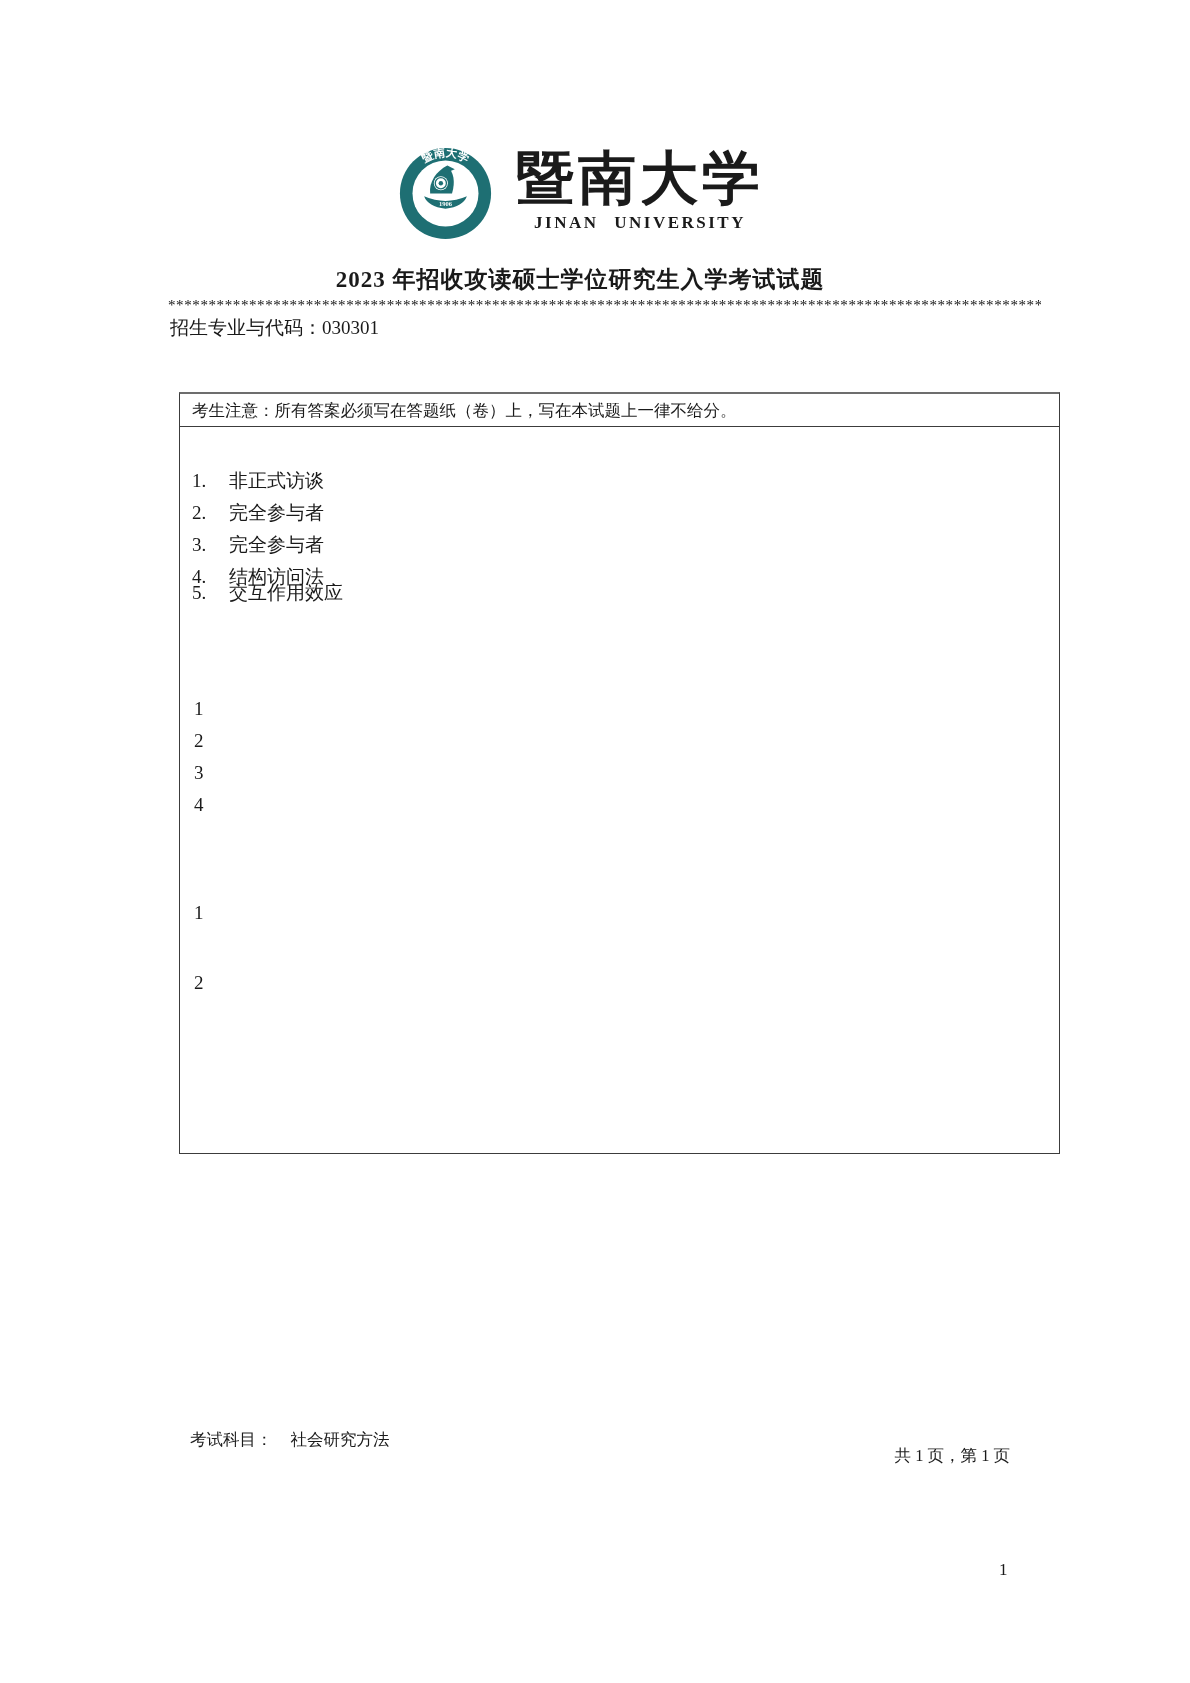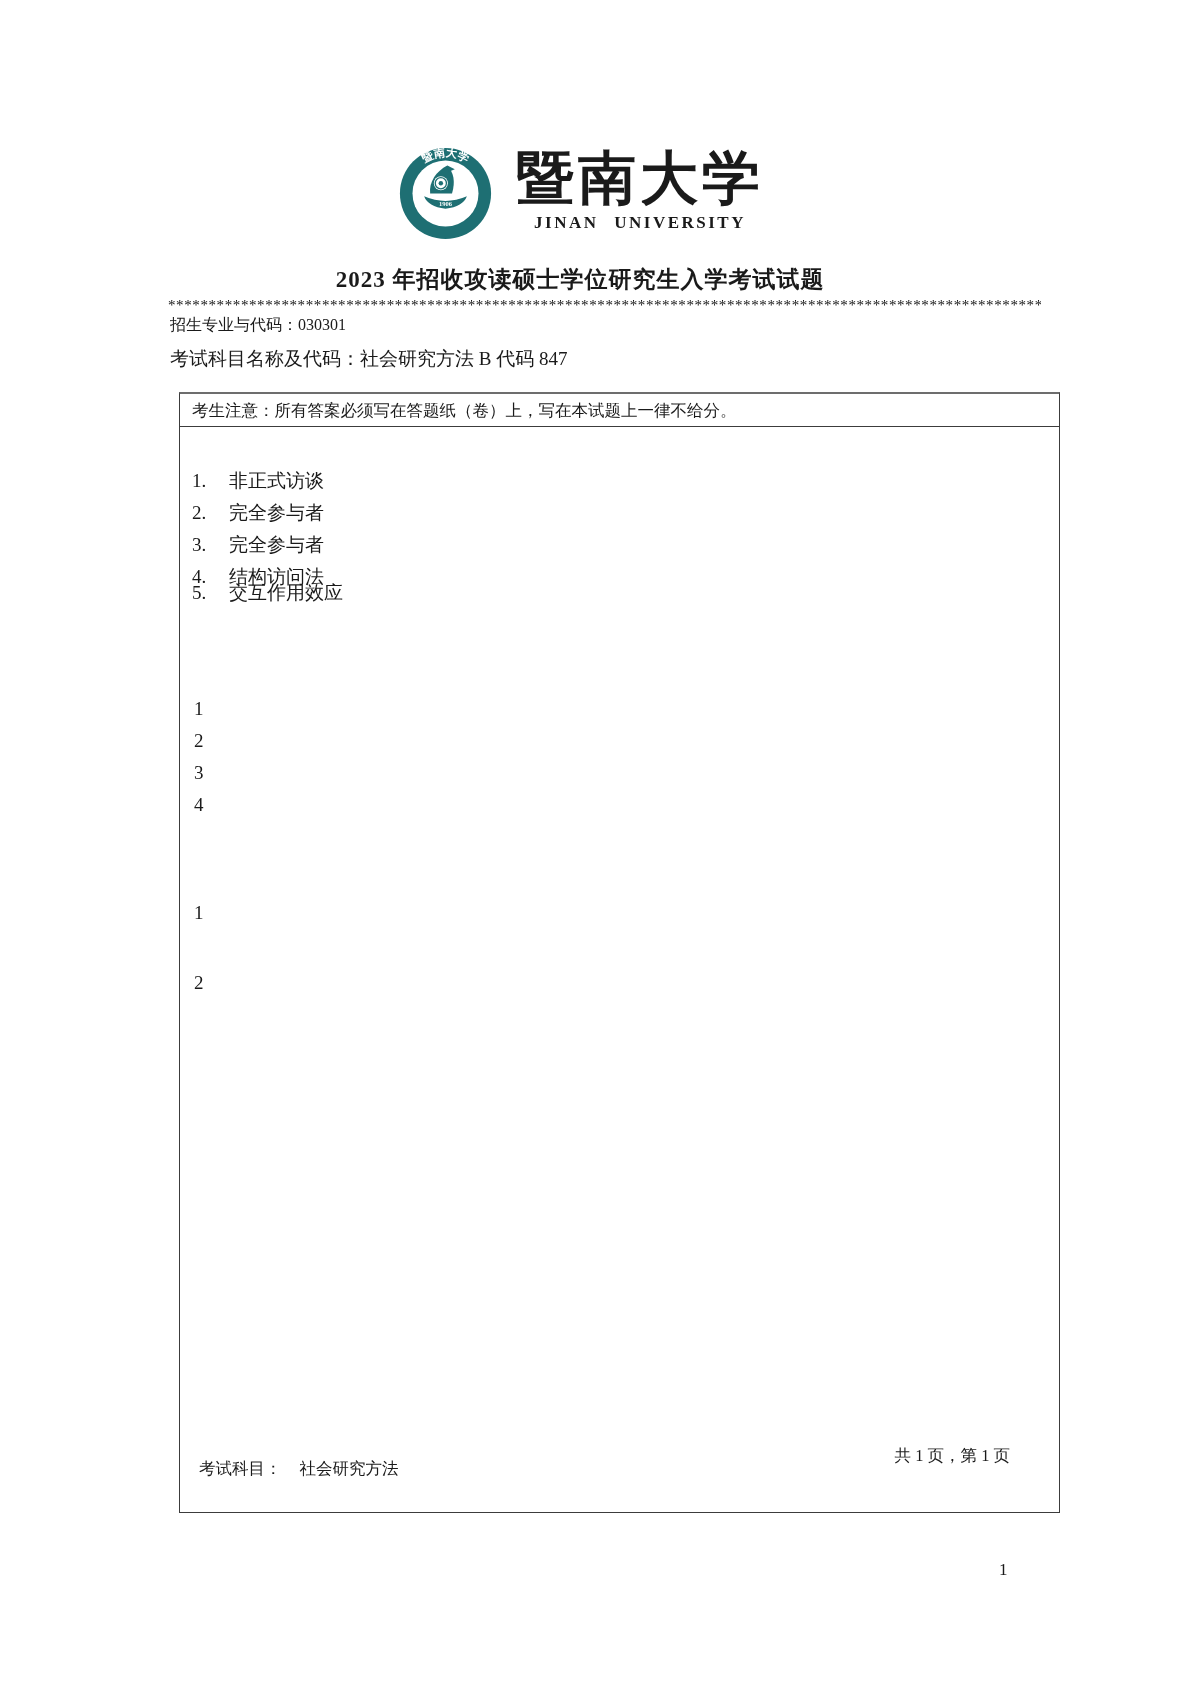--- a/index.html
+++ b/index.html
@@ -62,29 +62,29 @@
     top: 297px;
     left: 168px;
     width: 873px;
     height: 20px;
     overflow: hidden;
     font-size: 15px;
     letter-spacing: 0.6px;
     white-space: nowrap;
     color: #111;
   }
-  .info-line-1 { position: absolute; top: 315px; left: 170px; font-size: 16px; }
+  .info-line-1 { position: absolute; top: 315px; left: 170px; font-size: 19px; }
   .info-line-2 { position: absolute; top: 346px; left: 170px; font-size: 19px; }
   
   .exam-box {
     position: absolute;
     top: 392px;
     left: 179px;
     width: 881px;
-    height: 1121px;
+    height: 762px;
     border: 1.5px solid #3c3c3c;
     border-top: 2px solid #6d6d6d;
     box-sizing: border-box;
     background: #fff;
   }
   .notice-row {
     height: 33px;
     border-bottom: 1.4px solid #3c3c3c;
     box-sizing: border-box;
     padding: 6px 0 0 12px;
@@ -127,21 +127,21 @@
   .sn-5 { top: 545px; }
   
   .exam-footer {
     position: absolute;
     top: 1429px;
     left: 179px;
     width: 881px;
     font-size: 16.5px;
     white-space: nowrap;
   }
-  .footer-left { position: absolute; left: 20px; top: 0; margin-top: 29px; }
+  .footer-left { position: absolute; left: 11px; top: 0; }
   .footer-left .fl-value { margin-left: 18px; }
   .footer-right { position: absolute; right: 50px; top: 16px; }
   .page-number {
     position: absolute;
     top: 1560px;
     left: 999px;
     font-size: 17px;
   }
 </style>
 </head>
@@ -177,21 +177,20 @@
       <div class="brand-cn">暨南大学</div>
       <div class="brand-en">JINAN  UNIVERSITY</div>
     </div>
   </div>
 
   <div class="exam-title">2023 年招收攻读硕士学位研究生入学考试试题</div>
 
   <div class="star-divider">******************************************************************************************************************************************************</div>
 
   <div class="info-line-1">招生专业与代码：030301</div>
-  <div class="info-line-2">考试科目名称及代码：社会研究方法 B 代码 847</div>
 
   <div class="exam-box">
     <div class="notice-row">考生注意：所有答案必须写在答题纸（卷）上，写在本试题上一律不给分。</div>
     <div class="content-row">
 
 
       <div class="q-item qi-0">
         <span class="q-num">1.</span><span>非正式访谈</span>
       </div>
       <div class="q-item qi-1">

